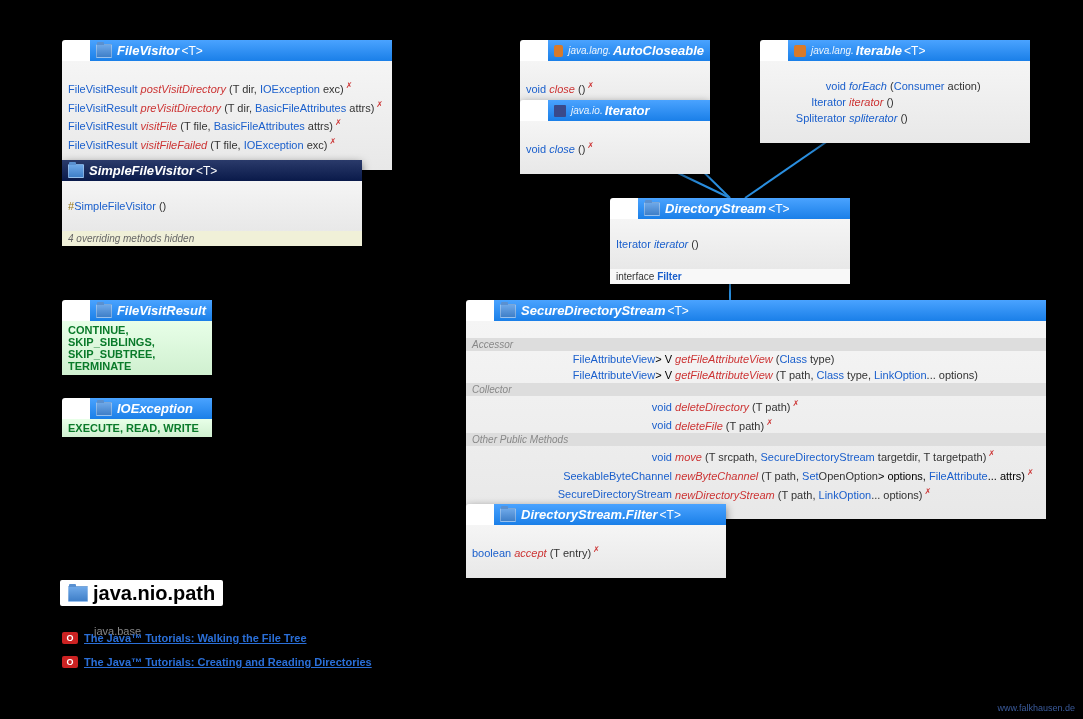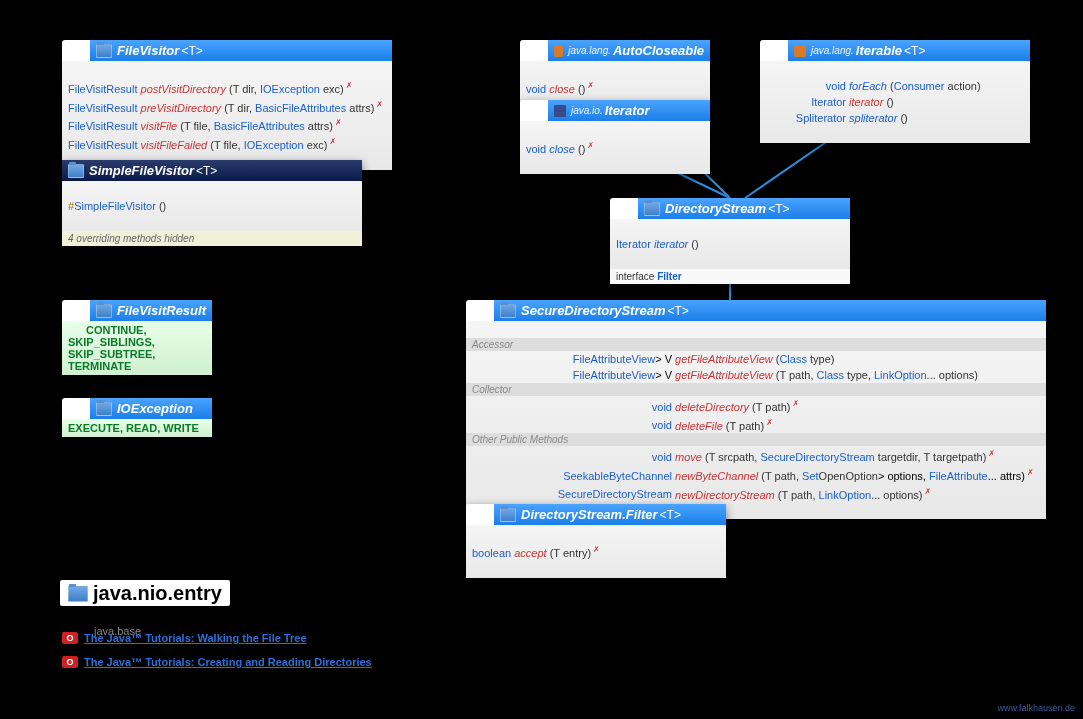--- a/index.html
+++ b/index.html
@@ -171,21 +171,21 @@
     <div class="row"><span class="hash">#</span><span class="type">SimpleFileVisitor</span> <span class="plain">()</span></div>
   </div>
   <div class="note-row">4 overriding methods hidden</div>
 </div>
 
 <div class="box" style="left:62px; top:300px; width:150px;">
   <div class="header blue">
     <span class="icon folder"></span>
     <span>FileVisitResult</span>
   </div>
-  <div class="enum-body"><span class="enum-val" style="white-space:pre-line;margin-left:18px;">CONTINUE,
+  <div class="enum-body"><span class="enum-val" style="white-space:pre-line;">CONTINUE,
 SKIP_SIBLINGS,
 SKIP_SUBTREE,
 TERMINATE</span></div>
 </div>
 
 <div class="box" style="left:62px; top:398px; width:150px;">
   <div class="header blue">
     <span class="icon folder"></span>
     <span>IOException</span>
   </div>
@@ -266,21 +266,21 @@
     <span>DirectoryStream.Filter</span>
       <span class="gen" style="margin-left:2px;">&lt;T&gt;</span>
   </div>
   <div class="body" id="dsf-body">
       <div class="row"><span class="ret">boolean</span>  <span class="meth">accept</span> <span class="param">(T entry)</span><span class="throws-mark">✗</span></div>
     </div>
 </div>
 
 <div class="pkg-title" style="left:60px; top:580px;">
   <span class="icon folder" style="width:18px;height:14px;"></span>
-  <span>java.nio.entry</span>
+  <span>java.nio.path</span>
 </div>
 <div class="pkg-sub" style="left:62px; top:625px;padding-left:32px;">java.base</div>
 
 <div class="tutorial-link" style="left:62px; top:632px;">
   <span class="o-icon">O</span>
   <a>The Java™ Tutorials: Walking the File Tree</a>
 </div>
 <div class="tutorial-link" style="left:62px; top:656px;">
   <span class="o-icon">O</span>
   <a>The Java™ Tutorials: Creating and Reading Directories</a>

